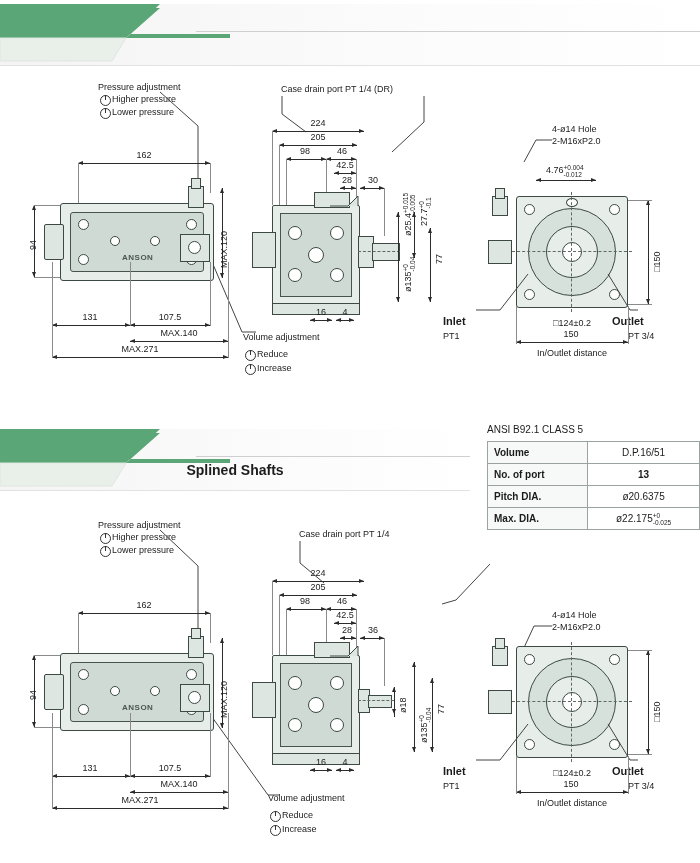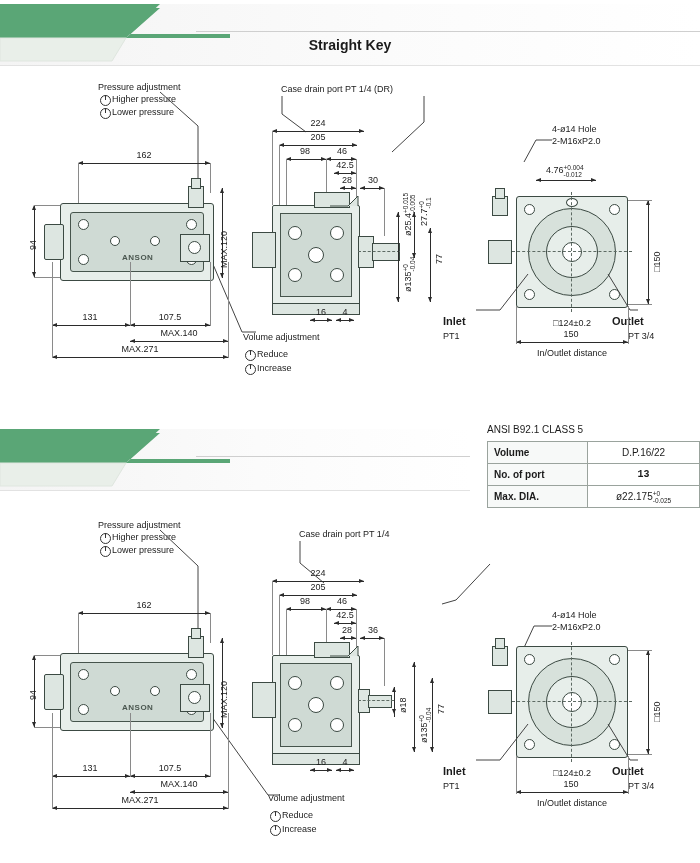--- a/index.html
+++ b/index.html
@@ -66,21 +66,20 @@
 <div class="sec" style="top:0;height:410px;">
 
   <div class="banner" style="top:4px;">
     <div class="grad"></div>
     <svg class="rib-poly" width="230" height="62">
       <polygon points="0,0 160,0 128,30 230,30 230,34 126,34 160,4 0,4" fill="#5aa676"></polygon>
       <polygon points="0,4 158,4 126,34 0,34" fill="#5aa676"></polygon>
       <polygon points="0,34 126,34 112,57 0,57" fill="#e9efe9" stroke="#dfe6df"></polygon>
     </svg>
     <div class="rule"></div>
-    <div class="sub">Straight Key</div>
     <div class="rule2"></div>
   </div>
 
   <div class="t" style="left:98px;top:82px;">Pressure adjustment</div>
   <div class="knob" style="left:100px;top:95px;"></div>
   <div class="t" style="left:112px;top:94px;">Higher pressure</div>
   <div class="knob" style="left:100px;top:108px;"></div>
   <div class="t" style="left:112px;top:107px;">Lower pressure</div>
 
   <svg style="position:absolute;left:160px;top:86px;" width="50" height="110">
@@ -304,25 +303,29 @@
   <div class="t c" style="left:508px;top:348px;width:128px;">In/Outlet distance</div>
   <div class="ext" style="left:516px;top:306px;height:38px;"></div>
   <div class="ext" style="left:628px;top:306px;height:38px;"></div>
 </div>
 
 <div class="spec-title" style="left:487px;top:424px;">ANSI B92.1 CLASS 5</div>
 <table class="spec" style="left:487px;top:441px;">
   <tbody>
       <tr>
     <td class="k">Volume</td>
-    <td class="v">D.P.16/22</td>
+    <td class="v">D.P.16/51</td>
   </tr>
   <tr>
     <td class="k">No. of port</td>
-    <td class="v" style="font-weight:bold;font-family:Liberation Mono, monospace;">13</td>
+    <td class="v" style="font-weight:bold;">13</td>
+  </tr>
+  <tr>
+    <td class="k">Pitch DIA.</td>
+    <td class="v">ø20.6375</td>
   </tr>
   <tr>
     <td class="k">Max. DIA.</td>
     <td class="v">
       <span>ø22.175</span><span class="tol"><span>+0</span><br><span>-0.025</span></span>
     </td>
   </tr>
 </tbody>
   </table>
 <svg style="position:absolute;left:436px;top:560px;" width="60" height="50">
@@ -332,20 +335,21 @@
 <div class="sec" style="top:425px;height:438px;">
 
   <div class="banner" style="top:4px;width:470px;">
     <div class="grad" style="width:470px;"></div>
     <svg class="rib-poly" width="230" height="62">
       <polygon points="0,0 160,0 128,30 230,30 230,34 126,34 160,4 0,4" fill="#5aa676"></polygon>
       <polygon points="0,4 158,4 126,34 0,34" fill="#5aa676"></polygon>
       <polygon points="0,34 126,34 112,57 0,57" fill="#e9efe9" stroke="#dfe6df"></polygon>
     </svg>
     <div class="rule" style="width:274px;"></div>
+    <div class="sub" style="width:470px;">Splined Shafts</div>
     <div class="rule2" style="width:470px;"></div>
   </div>
 
   <div class="t" style="left:98px;top:95px;">Pressure adjustment</div>
   <div class="knob" style="left:100px;top:108px;"></div>
   <div class="t" style="left:112px;top:107px;">Higher pressure</div>
   <div class="knob" style="left:100px;top:121px;"></div>
   <div class="t" style="left:112px;top:120px;">Lower pressure</div>
   <svg style="position:absolute;left:160px;top:99px;" width="50" height="112">
     <path d="M38,106 L38,42 L0,6" stroke="#444" fill="none" stroke-width="1"></path>

